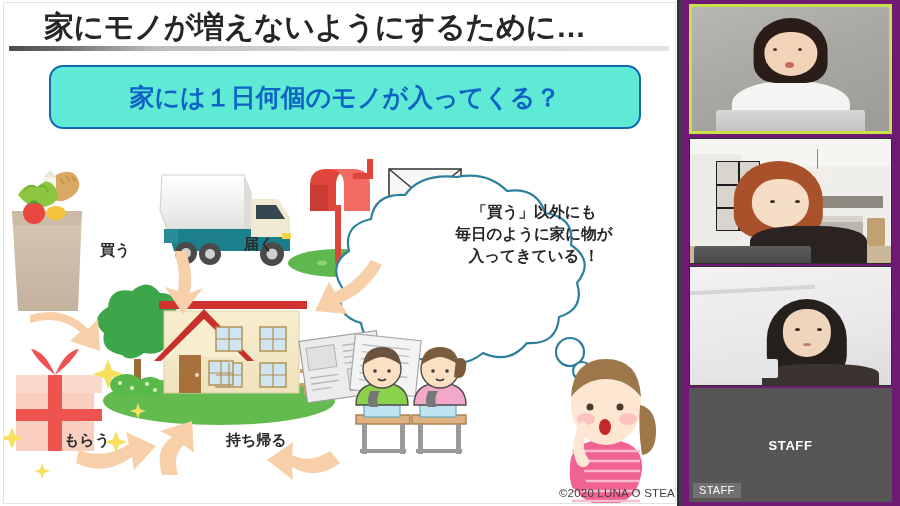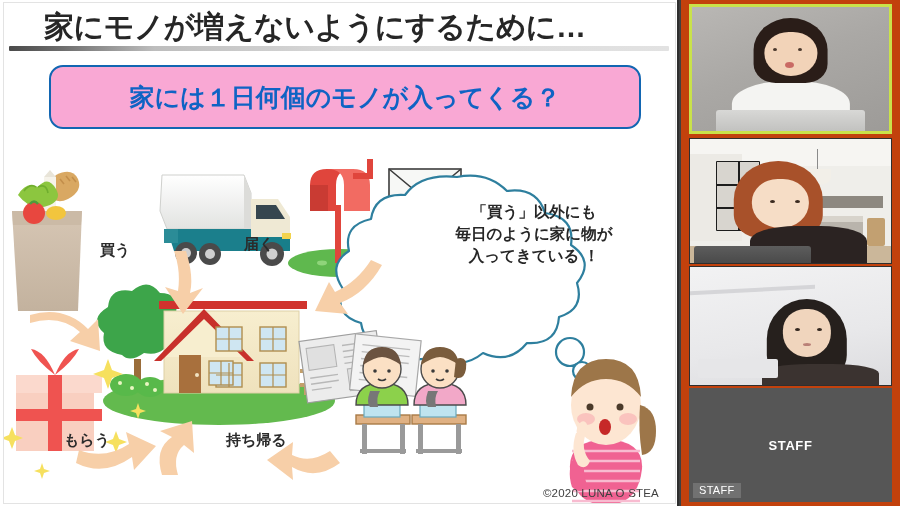--- a/index.html
+++ b/index.html
@@ -35,42 +35,42 @@
   #title-rule {
     position: absolute; left: 5px; top: 43px; width: 660px; height: 5px;
     background: linear-gradient(to right, #4a4a4a 0%, #6d6d6d 8%, #bdbdbd 22%, #d8d8d8 50%, #e2e2e2 100%);
     border-radius: 1px;
   }
 
   
   #question-box {
     position: absolute; left: 45px; top: 62px; width: 592px; height: 64px;
     border: 2.5px solid #1266b2; border-radius: 14px;
-    background: #f9a8d4;
+    background: #5eead4;
   }
   #question-text {
     position: absolute; left: 0; top: 0; width: 100%; height: 100%;
     display: flex; align-items: center; justify-content: center;
     font-size: 25px; font-weight: bold; color: #0f63c4;
     letter-spacing: 0px; white-space: nowrap;
   }
 
   
   #copyright {
-    position: absolute; right: 16px; bottom: 4px;
+    position: absolute; right: 0; bottom: 4px;
     font-size: 11.5px; color: #3f3f3f; letter-spacing: 0.2px;
   }
 
   
   #illus { position: absolute; left: 0; top: 130px; width: 673px; height: 372px; }
 
   
   #video-rail {
     position: absolute; left: 681px; top: 0; width: 219px; height: 506px;
-    background: #c2410c;
+    background: #701a75;
   }
   .tile {
     position: absolute; left: 8px; width: 203px;
     background: #4a4a4a; overflow: hidden;
   }
   .tile.t1 { top: 4px; height: 130px; border: 3px solid #c9e24a; }
   .tile.t2 { top: 138px; height: 126px; border: 1px solid #2f2f2f; }
   .tile.t3 { top: 266px; height: 120px; border: 1px solid #2f2f2f; }
   .tile.t4 { top: 388px; height: 114px; background: #565656; border: none; }
 

